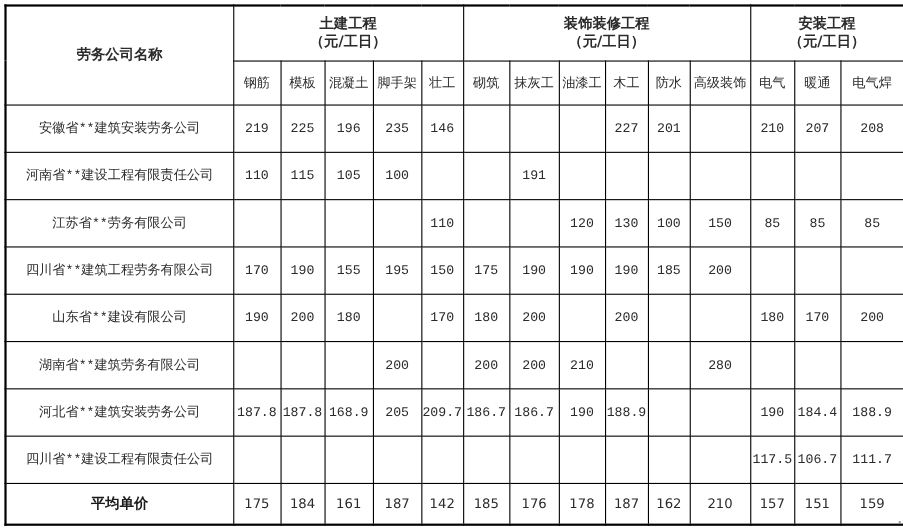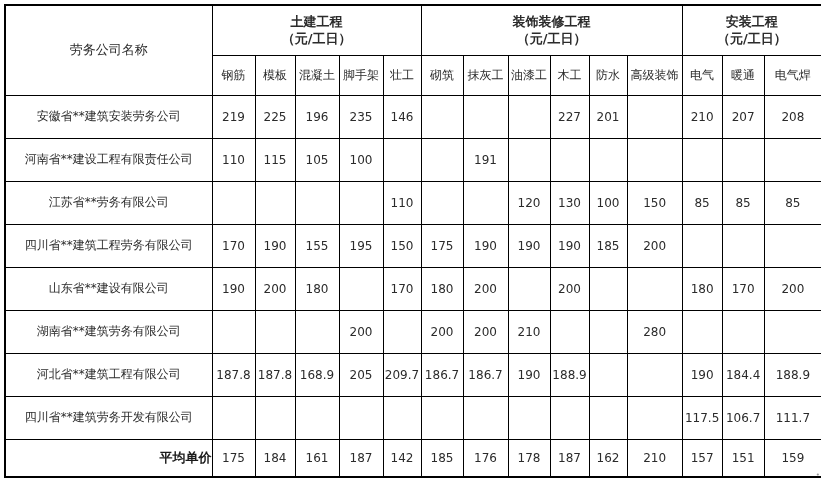--- a/index.html
+++ b/index.html
@@ -30,25 +30,25 @@
     border: 1px solid #000000;
     padding: 0;
     text-align: center;
     vertical-align: middle;
     color: #2b2b2b;
     overflow: hidden;
     white-space: nowrap;
   }
   tr.group-row { height: 50px; }
   tr.sub-row   { height: 40px; }
-  tr.data-row  { height: 43px; }
+  tr.data-row  { height: 43px; font-family: Liberation Mono, monospace; }
   tr.summary-row { height: 38px; }
   th.name-head {
     font-size: 13px;
-    font-weight: normal;
+    font-weight: bold;
     color: #1a1a1a;
   }
   th.group-head {
     font-size: 13px;
     font-weight: bold;
     line-height: 17px;
     color: #1a1a1a;
     margin-top: 37px;
   }
   th.sub-head {
@@ -60,21 +60,21 @@
     text-align: left;
     padding-left: 4px;
     font-size: 12px;
     color: #2b2b2b;
   }
   td.value-cell {
     font-size: 12px;
     color: #3a3a3a;
   }
   tr.summary-row td.name-cell {
-    text-align: right;
+    text-align: center;
     padding-left: 0;
     font-weight: bold;
     font-size: 13px;
     color: #1a1a1a;
   }
   .tick-mark {
     position: absolute;
     right: 1px;
     bottom: 1px;
     font-size: 7px;
@@ -233,38 +233,38 @@
           <td class="value-cell">200</td>
           <td class="value-cell">210</td>
           <td class="value-cell"></td>
           <td class="value-cell"></td>
           <td class="value-cell">280</td>
           <td class="value-cell"></td>
           <td class="value-cell"></td>
           <td class="value-cell"></td>
         </tr>
         <tr class="data-row">
-          <td class="name-cell">河北省**建筑工程有限公司</td>
+          <td class="name-cell">河北省**建筑安装劳务公司</td>
           <td class="value-cell">187.8</td>
           <td class="value-cell">187.8</td>
           <td class="value-cell">168.9</td>
           <td class="value-cell">205</td>
           <td class="value-cell">209.7</td>
           <td class="value-cell">186.7</td>
           <td class="value-cell">186.7</td>
           <td class="value-cell">190</td>
           <td class="value-cell">188.9</td>
           <td class="value-cell"></td>
           <td class="value-cell"></td>
           <td class="value-cell">190</td>
           <td class="value-cell">184.4</td>
           <td class="value-cell">188.9</td>
         </tr>
         <tr class="data-row">
-          <td class="name-cell">四川省**建筑劳务开发有限公司</td>
+          <td class="name-cell">四川省**建设工程有限责任公司</td>
           <td class="value-cell"></td>
           <td class="value-cell"></td>
           <td class="value-cell"></td>
           <td class="value-cell"></td>
           <td class="value-cell"></td>
           <td class="value-cell"></td>
           <td class="value-cell"></td>
           <td class="value-cell"></td>
           <td class="value-cell"></td>
           <td class="value-cell"></td>

